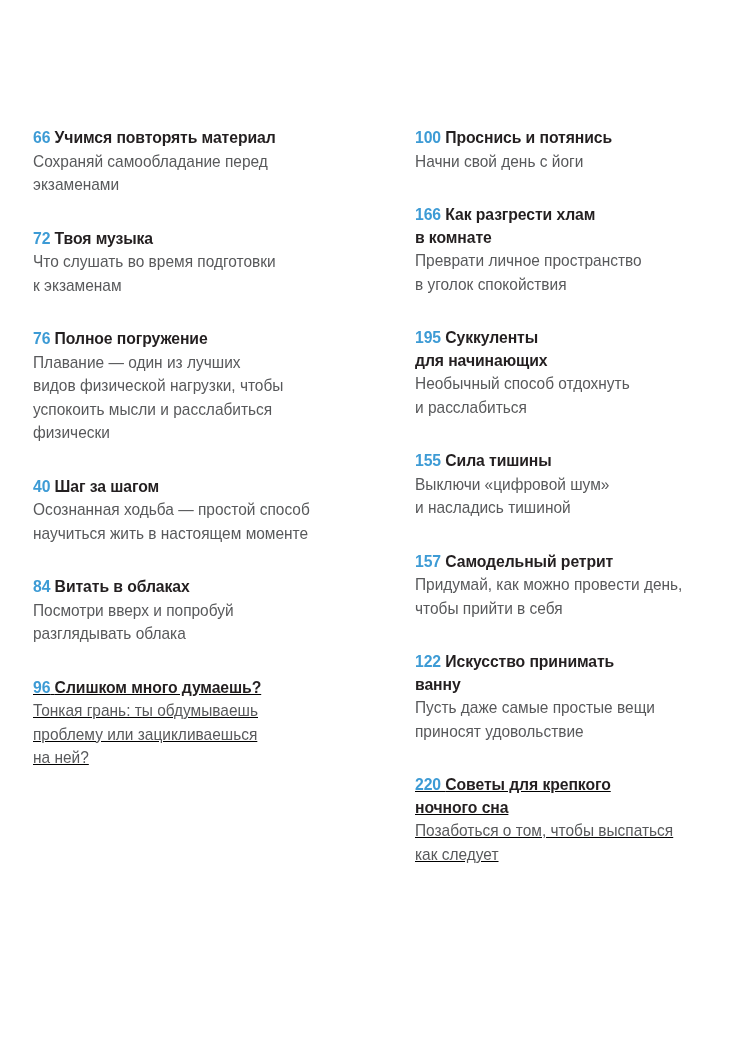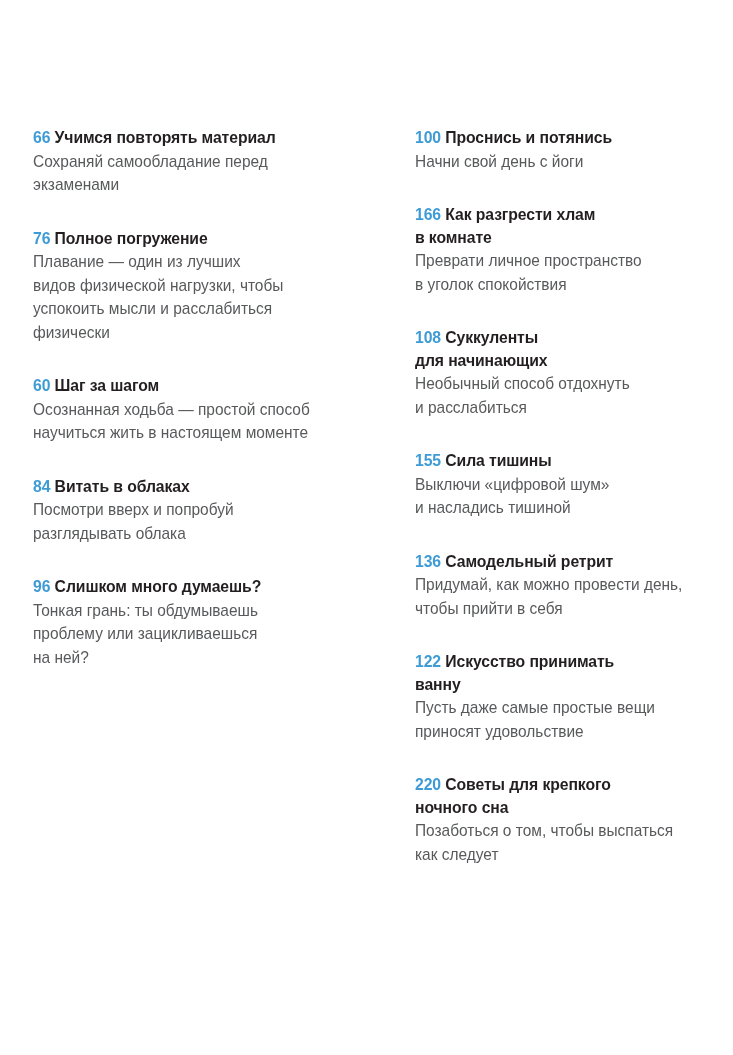--- a/index.html
+++ b/index.html
@@ -36,21 +36,21 @@
     width: 341px;
     flex: 0 0 341px;
   }
 
   .toc-column.left  { padding-left: 33px; }
   .toc-column.right { padding-left: 41px; }
 
   .entry {
     margin: 0 0 30px 0;
   }
-  .entry:last-child { margin-bottom: 0; }
+  .entry:last-child { margin-bottom: 0; text-decoration: underline; }
 
   .entry-heading {
     font-weight: bold;
     font-size: 16.5px;
     line-height: 22.5px;
     color: #231f20;
     letter-spacing: -0.1px;
     margin: 0 0 1px 0;
     transform: scaleX(0.955);
     transform-origin: left top;
@@ -88,32 +88,41 @@
           <div class="entry-heading">
             <span class="ln"><span class="page-number">66</span> <span class="entry-title">Учимся повторять материал</span></span>
           </div>
           <div class="entry-desc">
             <span class="ln">Сохраняй самообладание перед</span>
             <span class="ln">экзаменами</span>
           </div>
         </div>
         <div class="entry">
           <div class="entry-heading">
+            <span class="ln"><span class="page-number">72</span> <span class="entry-title">Твоя музыка</span></span>
+          </div>
+          <div class="entry-desc">
+            <span class="ln">Что слушать во время подготовки</span>
+            <span class="ln">к экзаменам</span>
+          </div>
+        </div>
+        <div class="entry">
+          <div class="entry-heading">
             <span class="ln"><span class="page-number">76</span> <span class="entry-title">Полное погружение</span></span>
           </div>
           <div class="entry-desc">
             <span class="ln">Плавание — один из лучших</span>
             <span class="ln">видов физической нагрузки, чтобы</span>
             <span class="ln">успокоить мысли и расслабиться</span>
             <span class="ln">физически</span>
           </div>
         </div>
         <div class="entry">
           <div class="entry-heading">
-            <span class="ln"><span class="page-number">60</span> <span class="entry-title">Шаг за шагом</span></span>
+            <span class="ln"><span class="page-number">40</span> <span class="entry-title">Шаг за шагом</span></span>
           </div>
           <div class="entry-desc">
             <span class="ln">Осознанная ходьба — простой способ</span>
             <span class="ln">научиться жить в настоящем моменте</span>
           </div>
         </div>
         <div class="entry">
           <div class="entry-heading">
             <span class="ln"><span class="page-number">84</span> <span class="entry-title">Витать в облаках</span></span>
           </div>
@@ -147,40 +156,40 @@
             <span class="ln"><span class="page-number">166</span> <span class="entry-title">Как разгрести хлам</span></span>
             <span class="ln"><span class="entry-title">в комнате</span></span>
           </div>
           <div class="entry-desc">
             <span class="ln">Преврати личное пространство</span>
             <span class="ln">в уголок спокойствия</span>
           </div>
         </div>
         <div class="entry">
           <div class="entry-heading">
-            <span class="ln"><span class="page-number">108</span> <span class="entry-title">Суккуленты</span></span>
+            <span class="ln"><span class="page-number">195</span> <span class="entry-title">Суккуленты</span></span>
             <span class="ln"><span class="entry-title">для начинающих</span></span>
           </div>
           <div class="entry-desc">
             <span class="ln">Необычный способ отдохнуть</span>
             <span class="ln">и расслабиться</span>
           </div>
         </div>
         <div class="entry">
           <div class="entry-heading">
             <span class="ln"><span class="page-number">155</span> <span class="entry-title">Сила тишины</span></span>
           </div>
           <div class="entry-desc">
             <span class="ln">Выключи «цифровой шум»</span>
             <span class="ln">и насладись тишиной</span>
           </div>
         </div>
         <div class="entry">
           <div class="entry-heading">
-            <span class="ln"><span class="page-number">136</span> <span class="entry-title">Самодельный ретрит</span></span>
+            <span class="ln"><span class="page-number">157</span> <span class="entry-title">Самодельный ретрит</span></span>
           </div>
           <div class="entry-desc">
             <span class="ln">Придумай, как можно провести день,</span>
             <span class="ln">чтобы прийти в себя</span>
           </div>
         </div>
         <div class="entry">
           <div class="entry-heading">
             <span class="ln"><span class="page-number">122</span> <span class="entry-title">Искусство принимать</span></span>
             <span class="ln"><span class="entry-title">ванну</span></span>

